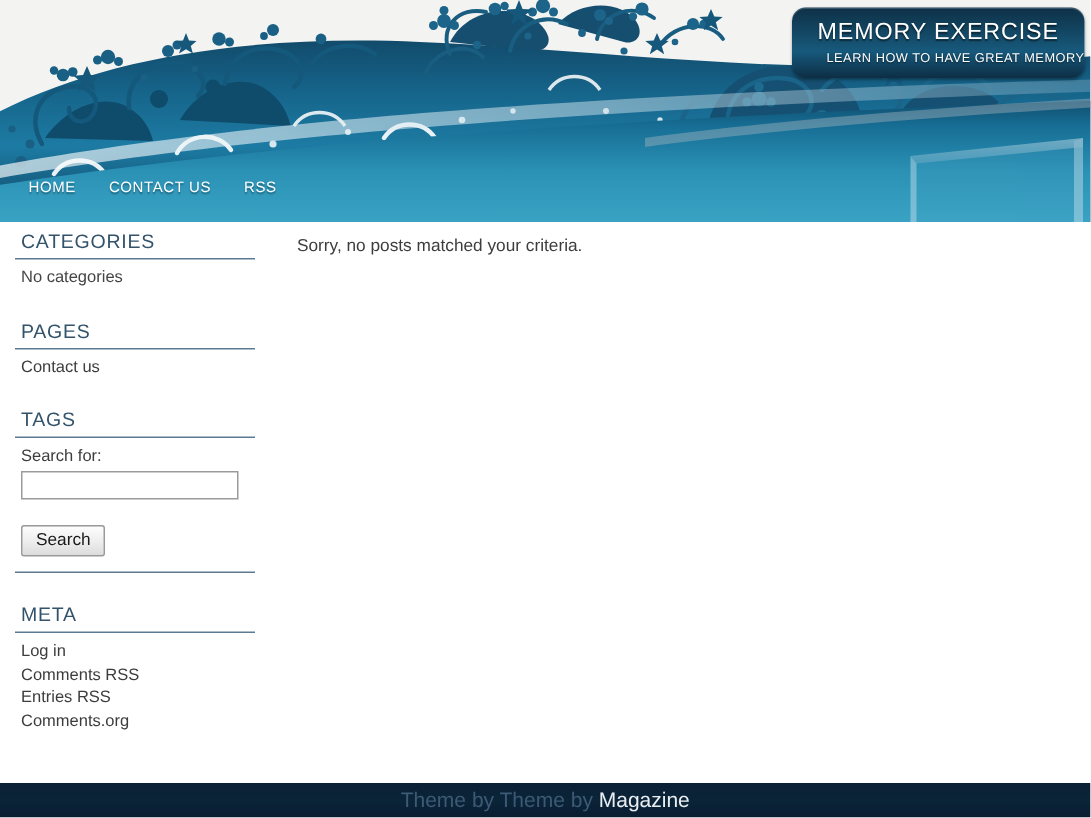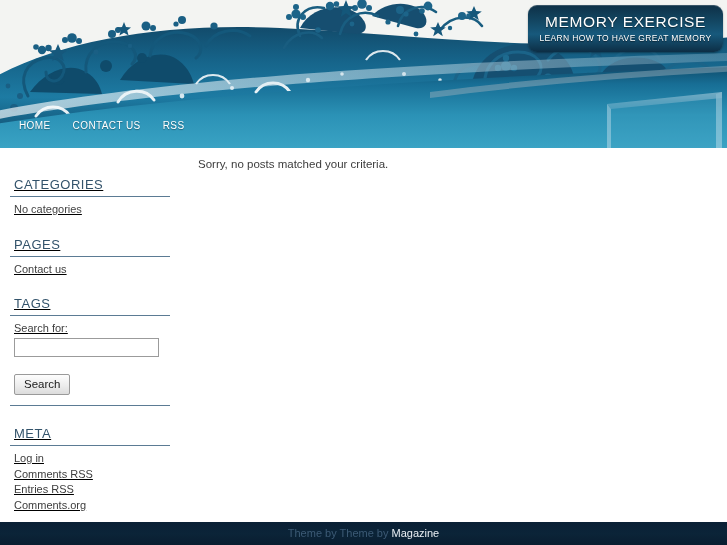--- a/index.html
+++ b/index.html
@@ -59,20 +59,21 @@
     line-height: 18px;
     text-shadow: 0 1px 1px rgba(0,0,0,.5);
   }
   .site-desc {
     color: #ffffff;
     font-size: 8.5px;
     letter-spacing: .35px;
     margin: 2px 0 0 0;
     line-height: 11px;
     text-shadow: 0 1px 1px rgba(0,0,0,.5);
+    text-align: right;
   }
 
   
   .nav {
     position: absolute;
     left: 0;
     top: 104px;
     width: 727px;
     height: 43px;
     z-index: 5;
@@ -104,22 +105,21 @@
     width: 727px;
     height: 374px;
     background: #ffffff;
   }
 
   
   .sidebar {
     position: absolute;
     left: 0; top: 0;
     width: 180px;
-    padding: 28px 0 0 10px;
-    text-decoration: underline;
+    padding: 4px 0 0 10px;
   }
   .widget { margin-bottom: 0; }
   .widget-title {
     font-size: 13px;
     color: #33536b;
     font-weight: normal;
     letter-spacing: .5px;
     margin: 0 0 3px 4px;
     padding: 0;
     line-height: 17px;
@@ -208,21 +208,21 @@
     position: absolute;
     left: 0;
     bottom: 0;
     width: 727px;
     height: 23px;
     background: linear-gradient(180deg, #0a2035 0%, #0b2438 50%, #091d30 100%);
     text-align: center;
   }
   .footer-text {
     color: #3c5a75;
-    font-size: 11px;
+    font-size: 14px;
     line-height: 23px;
     margin: 0;
   }
   .footer-text .bright { color: #e9eef3; }
 </style>
 </head>
 <body>
 
 <div id="page">
 

